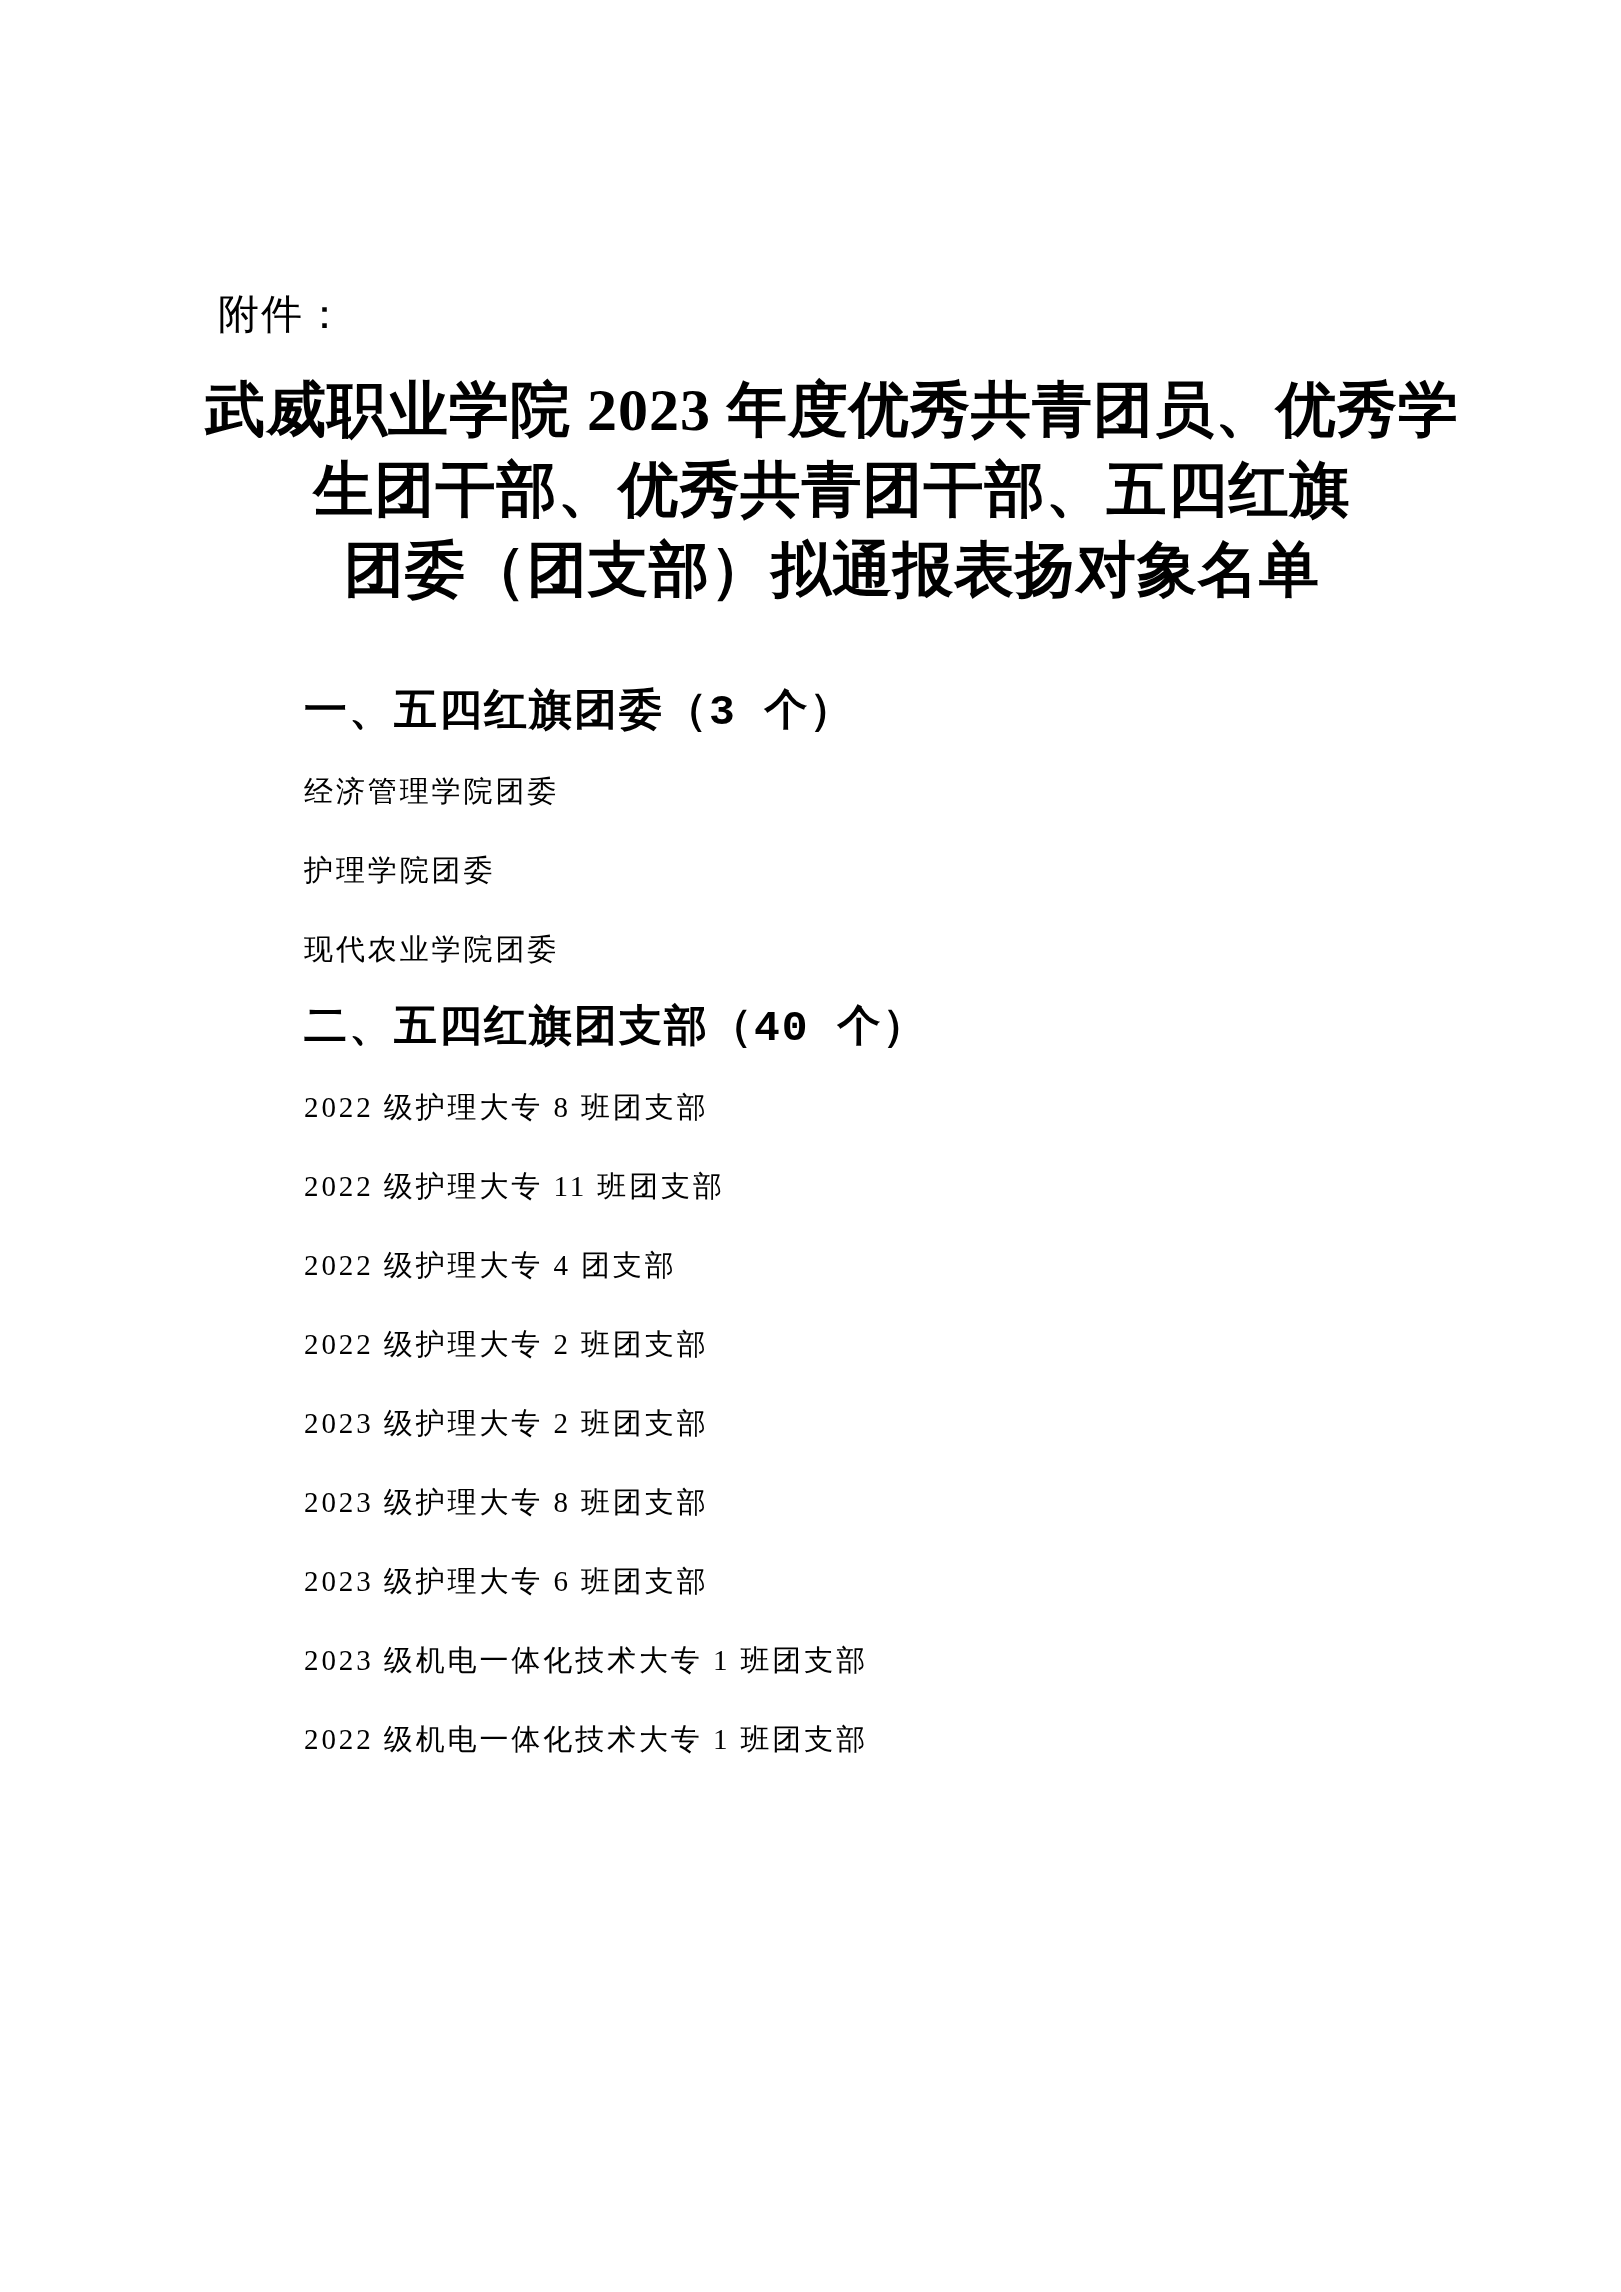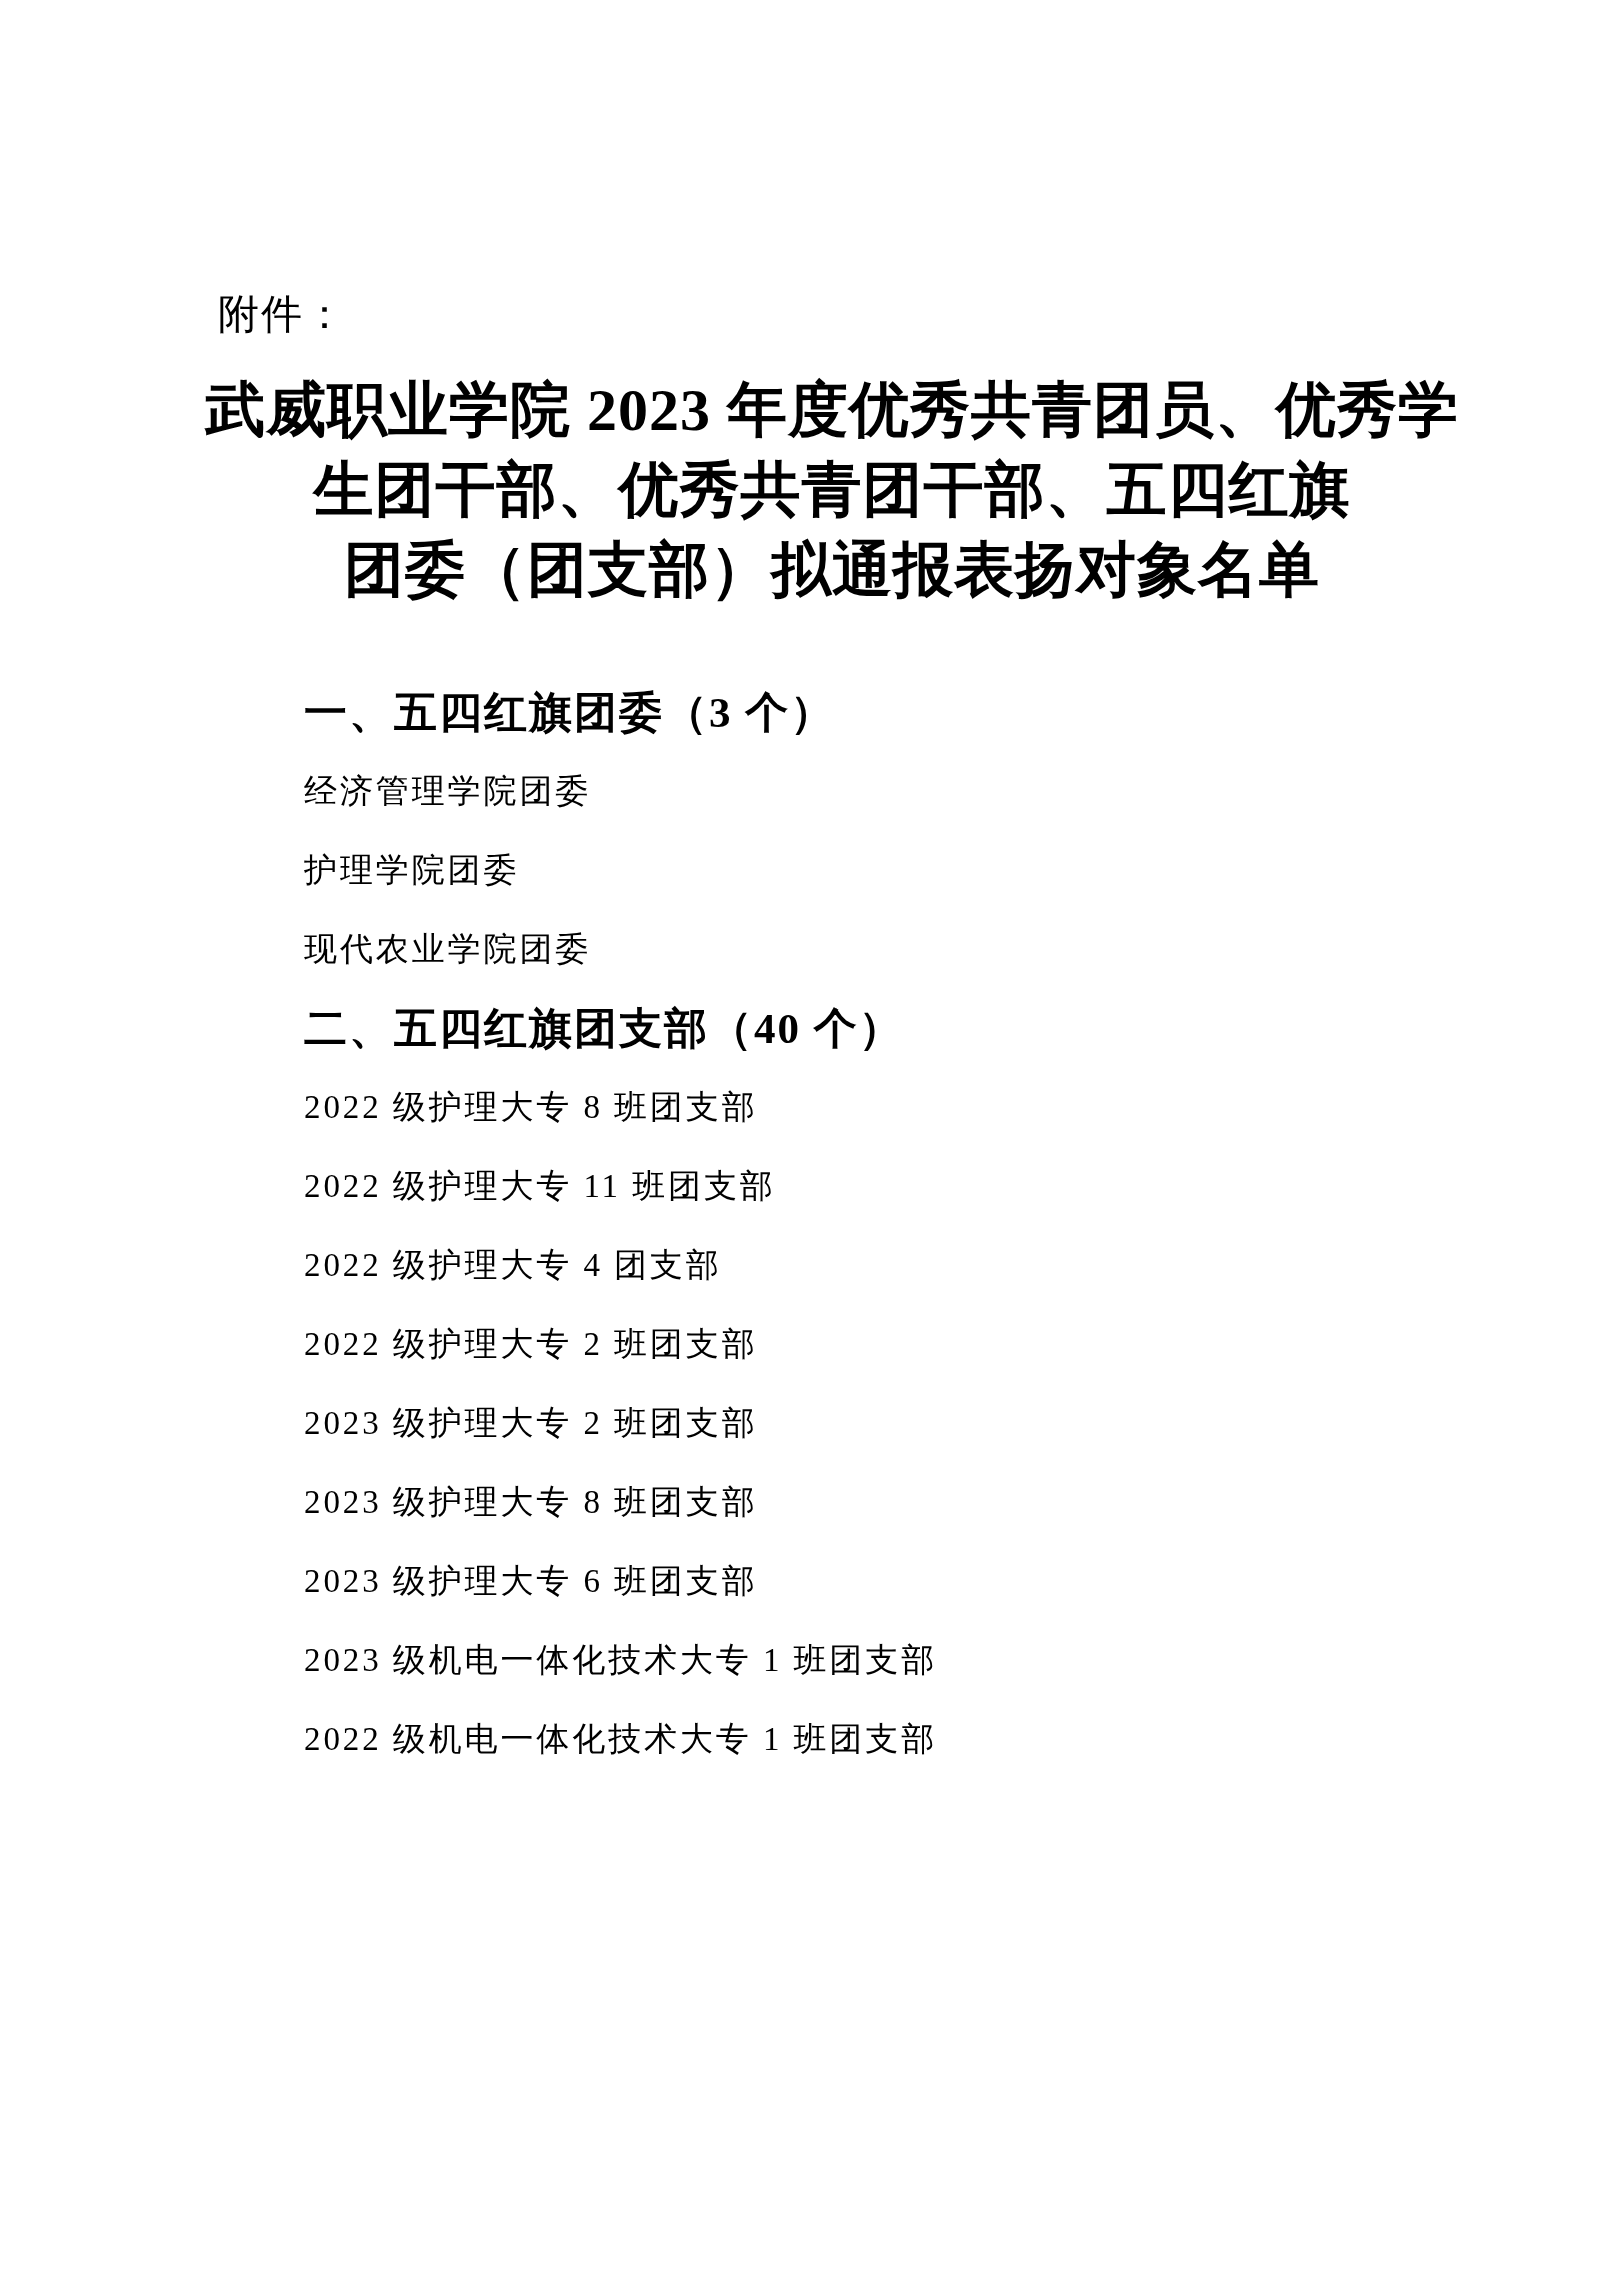--- a/index.html
+++ b/index.html
@@ -38,31 +38,31 @@
     letter-spacing: 1px;
   }
   .doc-body {
     position: absolute;
     left: 304px;
     top: 673px;
     width: 1078px;
   }
   .section-heading {
     margin: 0;
-    font-family: Liberation Serif, serif;
+    font-family: Liberation Mono, monospace;
     font-weight: bold;
     font-size: 43px;
     line-height: 79px;
     letter-spacing: 2px;
     white-space: pre;
   }
   .list-item {
     margin: 0;
     font-family: "Liberation Serif", "DejaVu Serif", serif;
-    font-size: 33px;
+    font-size: 29px;
     line-height: 79px;
     letter-spacing: 2.9px;
     white-space: pre;
   }
 </style>
 </head>
 <body>
 
 <div class="page">
 

